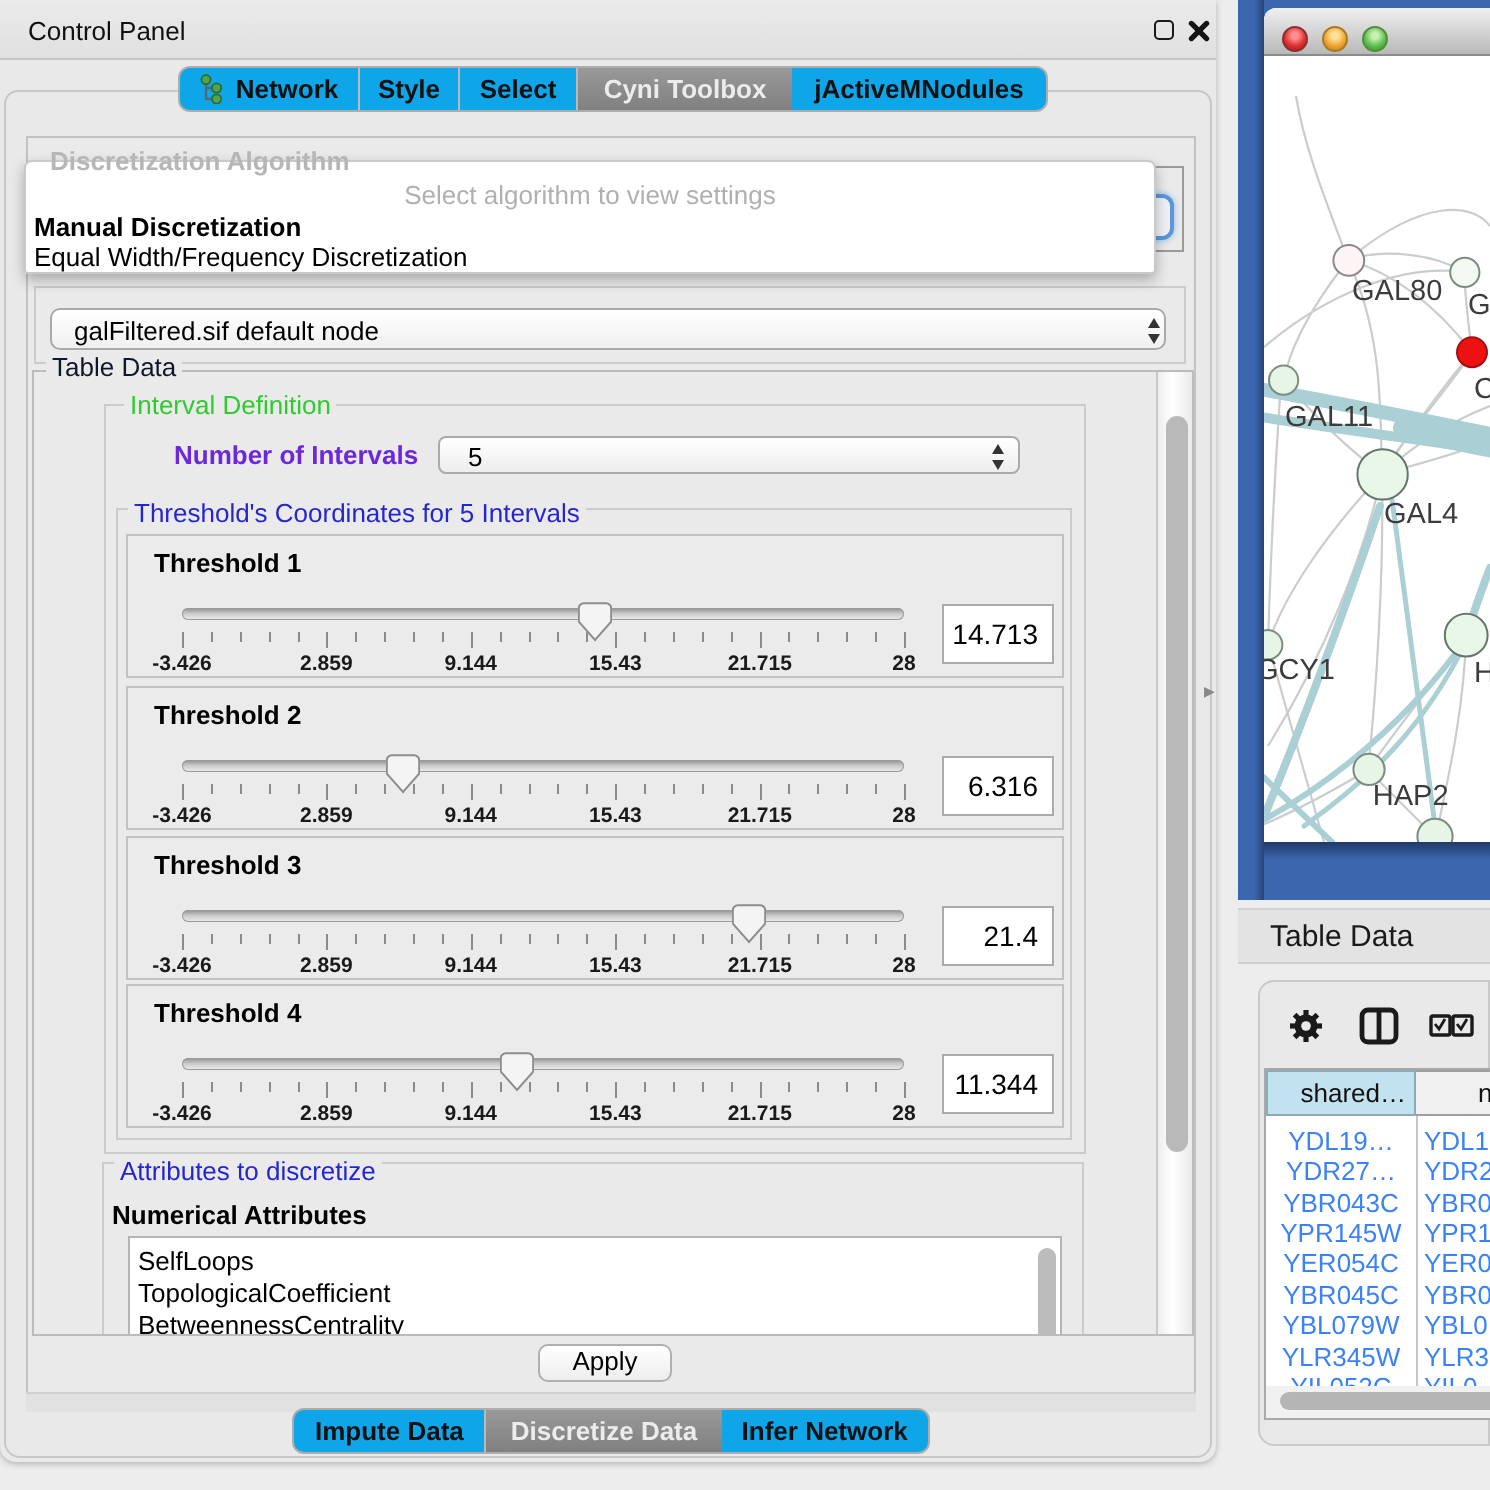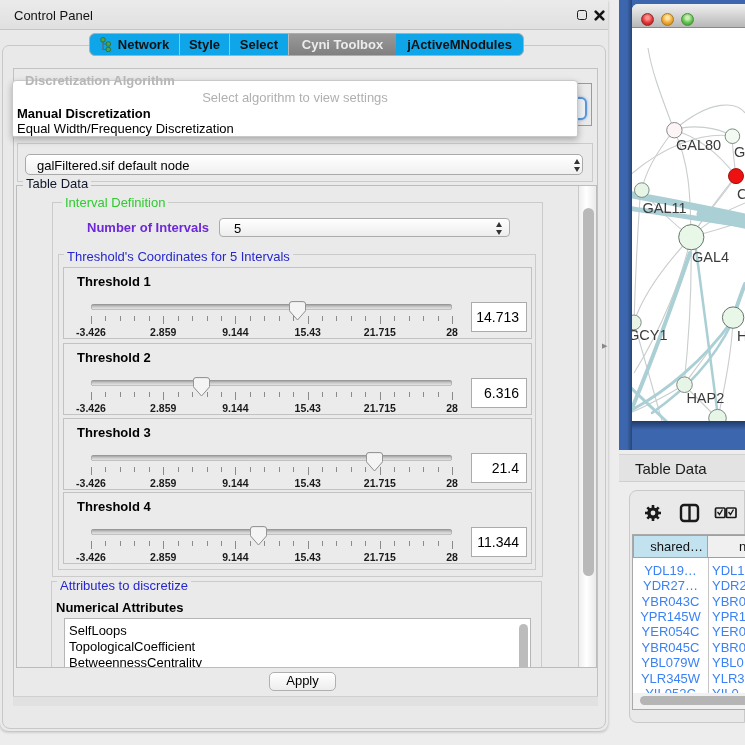--- a/index.html
+++ b/index.html
@@ -278,20 +278,25 @@
       <div class="sb"></div>
     </div>
     <div id="sbar">
         <div class="th"></div>
       </div>
   </div>
 
   <div id="apply">Apply</div>
   <div id="botband"></div>
 
+  <div class="tabwrap" id="bottabs">
+    <div class="tb" style="width:97px;">Impute Data</div>
+    <div class="tb sel" style="width:118px;">Discretize Data</div>
+    <div class="tb" style="width:104px;">Infer Network</div>
+  </div>
 
   <div id="dalg-fs"></div>
   <div id="combo-stub"></div>
   <div id="popup">
     <div class="it1">Select algorithm to view settings</div>
     <div class="it2">Manual Discretization</div>
     <div class="it3">Equal Width/Frequency Discretization</div>
   </div>
   <div id="dalg">Discretization Algorithm</div>
 

